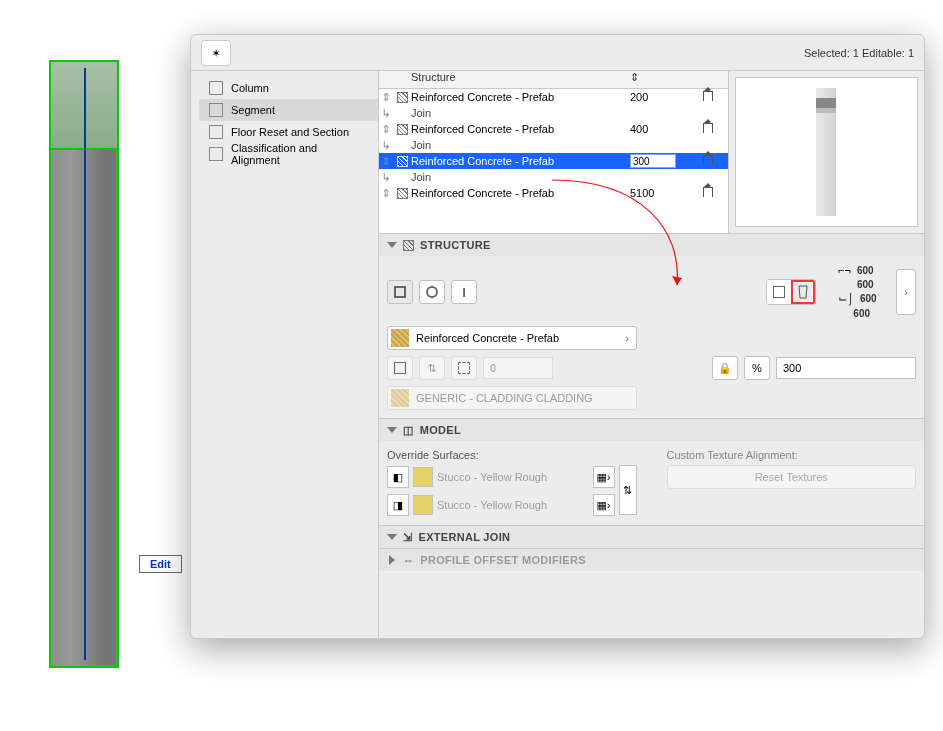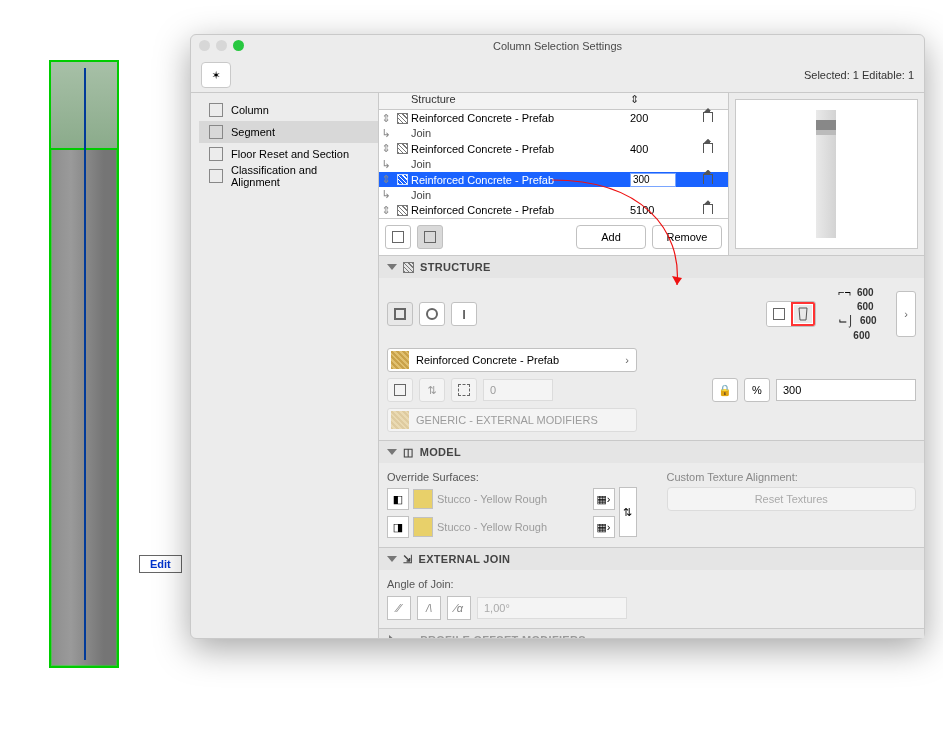--- a/index.html
+++ b/index.html
@@ -133,28 +133,20 @@
   </style>
 </head>
 <body>
 
 <div class="viewport">
   <div class="col3d"></div>
   <div class="edit-tag" data-bind="viewer.edit">Edit</div>
 </div>
 
 <div class="dialog">
-  <div class="titlebar">
-    <div class="traffic">
-      <i></i>
-      <i></i>
-      <i class="g"></i>
-    </div>
-    <span data-bind="dialog.title">Column Selection Settings</span>
-  </div>
   <div class="topbar">
     <div class="fav">✶</div>
     <div class="selinfo" data-bind="dialog.selected_info">Selected: 1 Editable: 1</div>
   </div>
 
   <div class="body">
     <div class="side">
       <div class="side-item">
           <span class="ic"></span>
           <span data-bind="sidebar.items.0.label">Column</span>
@@ -232,31 +224,20 @@
             <div class="c0">⇕</div>
               <div class="c1">
                 <span class="hatch"></span>
                 <span data-bind="segmentList.rows.6.name">Reinforced Concrete - Prefab</span>
               </div>
               <div class="c2" data-bind="segmentList.rows.6.len">5100</div>
               <div class="c3"><span class="house"></span></div>
           </div>
 
           <div style="flex:1"></div>
-          <div class="list-btns">
-            <div class="icon-btn">
-                <span class="sq" style="border-width:1px"></span>
-              </div>
-            <div class="icon-btn sel">
-                <span class="sq" style="border-width:1px;border-style:double"></span>
-              </div>
-            <div style="flex:1"></div>
-            <button class="txt-btn" style="max-width:70px" data-bind="segmentList.add">Add</button>
-            <button class="txt-btn" style="max-width:70px" data-bind="segmentList.remove">Remove</button>
-          </div>
         </div>
         <div class="preview">
           <div class="mini"></div>
         </div>
       </div>
 
       <div class="sect">
         <div class="sect-h">
             <span class="tri"></span>
             <span class="hatch"></span>
@@ -330,21 +311,21 @@
             </div>
             <div class="hgroup">
               <div class="shape-btn">🔒</div>
               <div class="shape-btn">%</div>
               <input class="num-inp" value="300" style="">
             </div>
           </div>
 
           <div class="material-pick disabled" style="width:250px">
             <div class="sw"></div>
-            <span data-bind="structure.cladding">GENERIC - EXTERNAL MODIFIERS</span>
+            <span data-bind="structure.cladding">GENERIC - CLADDING CLADDING</span>
           </div>
         </div>
       </div>
 
       <div class="sect">
         <div class="sect-h">
             <span class="tri"></span>
             <span>◫</span>
             <span data-bind="model.title">MODEL</span>
           </div>
@@ -377,29 +358,20 @@
           </div>
         </div>
       </div>
 
       <div class="sect">
         <div class="sect-h">
             <span class="tri"></span>
             <span>⇲</span>
             <span data-bind="join.title">EXTERNAL JOIN</span>
           </div>
-        <div class="sect-body">
-          <div data-bind="join.angle_label" style="color:#555;">Angle of Join:</div>
-          <div class="hgroup">
-            <div class="angle-ic">⁄⁄</div>
-            <div class="angle-ic">/\</div>
-            <div class="angle-ic">⁄α</div>
-            <input class="angle-inp" disabled="" value="1,00°" style="">
-          </div>
-        </div>
       </div>
 
       <div class="sect">
         <div class="sect-h">
             <span class="tri right"></span>
             <span>⇔</span>
             <span data-bind="profile.title" style="color:#9a9a9a">PROFILE OFFSET MODIFIERS</span>
           </div>
       </div>
 

